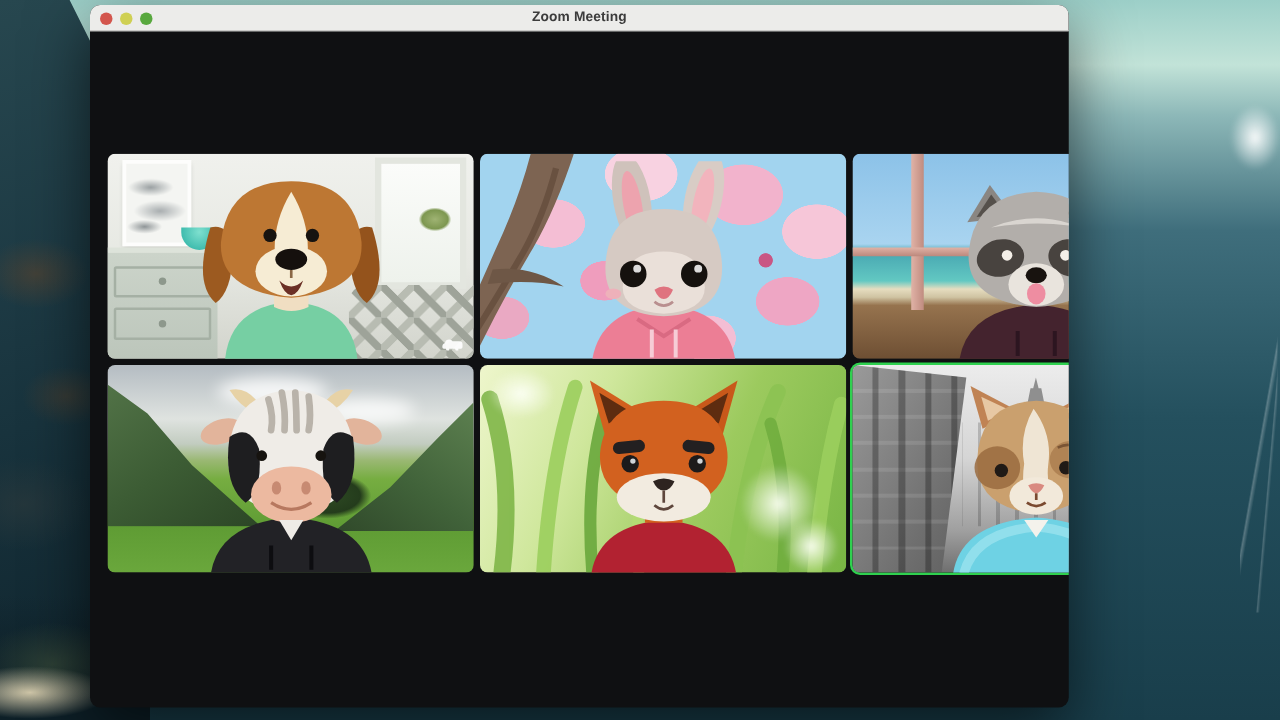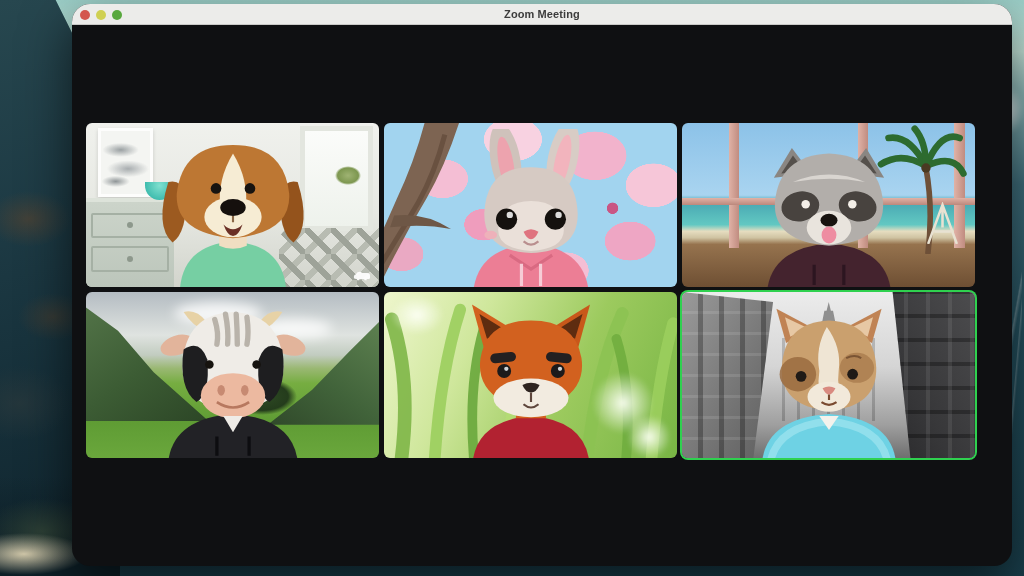--- a/index.html
+++ b/index.html
@@ -21,22 +21,22 @@
       radial-gradient(80px 46px at 35% 55%, #2c3f35, transparent 72%),
       linear-gradient(180deg, transparent 0%, #0d1f27 85%); }
   .wp-wave { position:absolute; right:0; top:84px; width:40px; height:52px;
     background: radial-gradient(closest-side, rgba(255,255,255,.95), rgba(255,255,255,0)); filter: blur(2px); }
   .wp-streak { position:absolute; right:2px; top:250px; width:30px; height:240px; opacity:.5;
     background:
       linear-gradient(100deg, transparent 46%, rgba(255,255,255,.5) 48%, transparent 52%),
       linear-gradient(95deg, transparent 66%, rgba(255,255,255,.4) 68%, transparent 72%); }
 
   
-  .window { position:absolute; left:72px; top:4px; width:940px; height:562px;
-    border-radius:18px; overflow:hidden; background:#0f1012;
+  .window { position:absolute; left:72px; top:4px; width:783px; height:562px;
+    border-radius:8px; overflow:hidden; background:#0f1012;
     box-shadow: 0 18px 50px rgba(0,0,0,.6); }
   .titlebar { position:relative; height:21px; display:flex; align-items:center; justify-content:center;
     border-bottom:1px solid #c9c9c7; }
   .title { font-size:11px; font-weight:bold; letter-spacing:.1px; }
   .traffic { position:absolute; left:8px; top:0; height:21px; display:flex; align-items:center; gap:6px; }
   .tl { width:10px; height:10px; border-radius:50%; border:none; padding:0; cursor:pointer; }
 
   
   .grid { position:absolute; left:14px; top:119px; display:grid;
     grid-template-columns:293px 293px 293px; grid-template-rows:164px 166px; gap:5px; }

